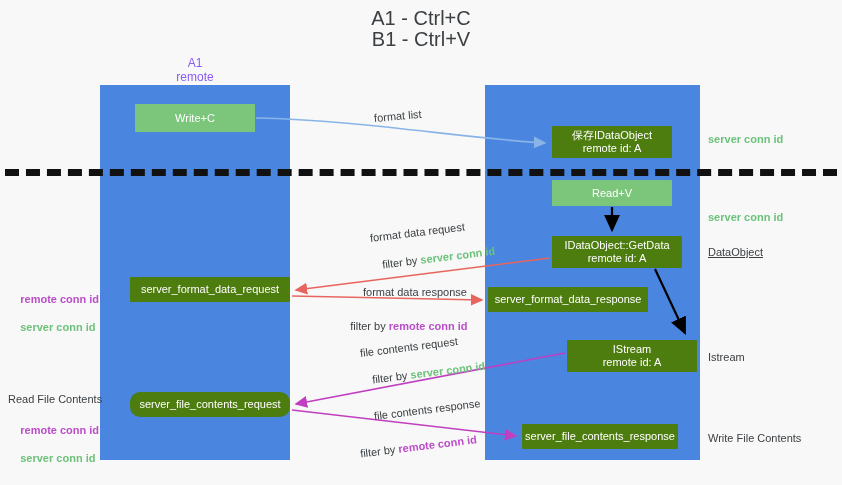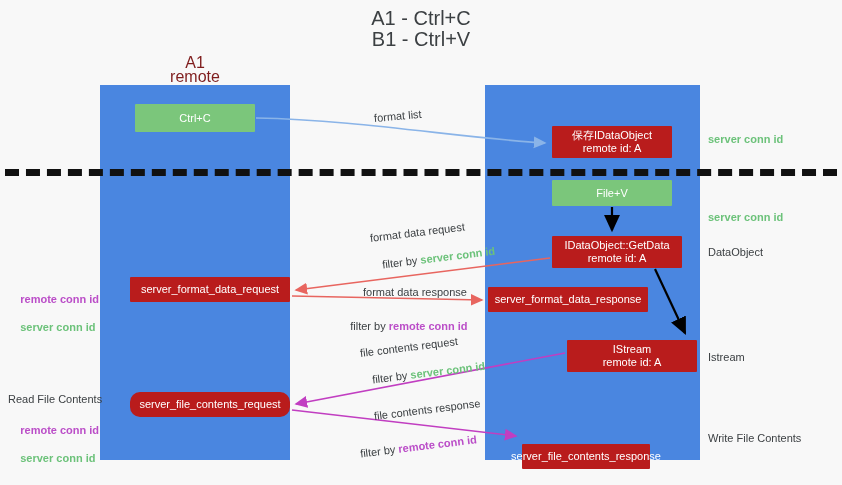--- a/index.html
+++ b/index.html
@@ -29,22 +29,22 @@
     color: #3c4043;
     font-size: 20px;
     line-height: 21px;
     white-space: pre;
   }
 
   
   .col-head {
     position: absolute;
     text-align: center;
-    color: #7f1d1d;
-    font-size: 16px;
+    color: #8b5cf6;
+    font-size: 12px;
     line-height: 14px;
     white-space: pre;
   }
   #head-a1 { left: 100px; top: 56px; width: 190px; }
   #head-b1 { left: 485px; top: 56px; width: 215px; }
 
   
   .lane {
     position: absolute;
     top: 85px;
@@ -73,46 +73,46 @@
     align-items: center;
     justify-content: center;
     color: #ffffff;
     font-size: 11px;
     line-height: 13px;
     text-align: center;
     border-radius: 1px;
     white-space: pre;
   }
   .node.green { background: #7bc67b; }
-  .node.orange { background: #b91c1c; }
+  .node.orange { background: #4d7c0f; }
 
   #n-ctrlc   { left: 135px; top: 104px;  width: 120px; height: 28px; }
   #n-save    { left: 552px; top: 126px;  width: 120px; height: 32px; }
   #n-ctrlv   { left: 552px; top: 180px;  width: 120px; height: 26px; }
   #n-getdata { left: 552px; top: 236px;  width: 130px; height: 32px; }
   #n-fmtreq  { left: 130px; top: 277px;  width: 160px; height: 25px; }
   #n-fmtresp { left: 488px; top: 287px;  width: 160px; height: 25px; }
   #n-istream { left: 567px; top: 340px;  width: 130px; height: 32px; }
   #n-filereq { left: 130px; top: 392px;  width: 160px; height: 25px; border-radius: 10px; }
-  #n-fileresp{ left: 522px; top: 424px;  width: 128px; height: 25px; margin-top: 20px; }
+  #n-fileresp{ left: 522px; top: 424px;  width: 156px; height: 25px; }
 
   
   .side {
     position: absolute;
     font-size: 11px;
     line-height: 14px;
     white-space: pre;
   }
   .green-txt  { color: #6cc27a; font-weight: bold; }
   .purple-txt { color: #bb4ec8; font-weight: bold; }
   .dark-txt   { color: #3c4043; }
 
   #lbl-srv1 { left: 708px; top: 132px; }
   #lbl-srv2 { left: 708px; top: 210px; }
-  #lbl-dataobject { left: 708px; top: 245px; }
+  #lbl-dataobject { left: 708px; top: 245px; text-decoration: underline; }
   #lbl-istream    { left: 708px; top: 350px; }
   #lbl-writefile  { left: 708px; top: 431px; text-align: center; }
 
   #lbl-left-conn { left: 8px;  top: 278px; }
   #lbl-read-file { left: 8px;  top: 392px; }
   #lbl-left-conn2{ left: 8px;  top: 409px; }
 
   
   .edge-label {
     position: absolute;
@@ -183,24 +183,24 @@
 
     <path d="M292,296 L482,300" fill="none" stroke="#e8655f" stroke-width="1.6" marker-end="url(#ah-red)"></path>
 
     <path d="M565,353 L296,404" fill="none" stroke="#c13ec1" stroke-width="1.6" marker-end="url(#ah-mag)"></path>
 
     <path d="M292,410 L516,436" fill="none" stroke="#c13ec1" stroke-width="1.6" marker-end="url(#ah-mag)"></path>
   </svg>
 
   <div id="divider"></div>
 
-  <div class="node green" id="n-ctrlc">Ctrl+C</div>
+  <div class="node green" id="n-ctrlc">Write+C</div>
   <div class="node orange" id="n-save">保存IDataObject
 remote id: A</div>
-  <div class="node green" id="n-ctrlv">File+V</div>
+  <div class="node green" id="n-ctrlv">Read+V</div>
   <div class="node orange" id="n-getdata">IDataObject::GetData
 remote id: A</div>
   <div class="node orange" id="n-fmtreq">server_format_data_request</div>
   <div class="node orange" id="n-fmtresp">server_format_data_response</div>
   <div class="node orange" id="n-istream">IStream
 remote id: A</div>
   <div class="node orange" id="n-filereq">server_file_contents_request</div>
   <div class="node orange" id="n-fileresp">server_file_contents_response</div>
 
   <div class="side green-txt" id="lbl-srv1">server conn id</div>

